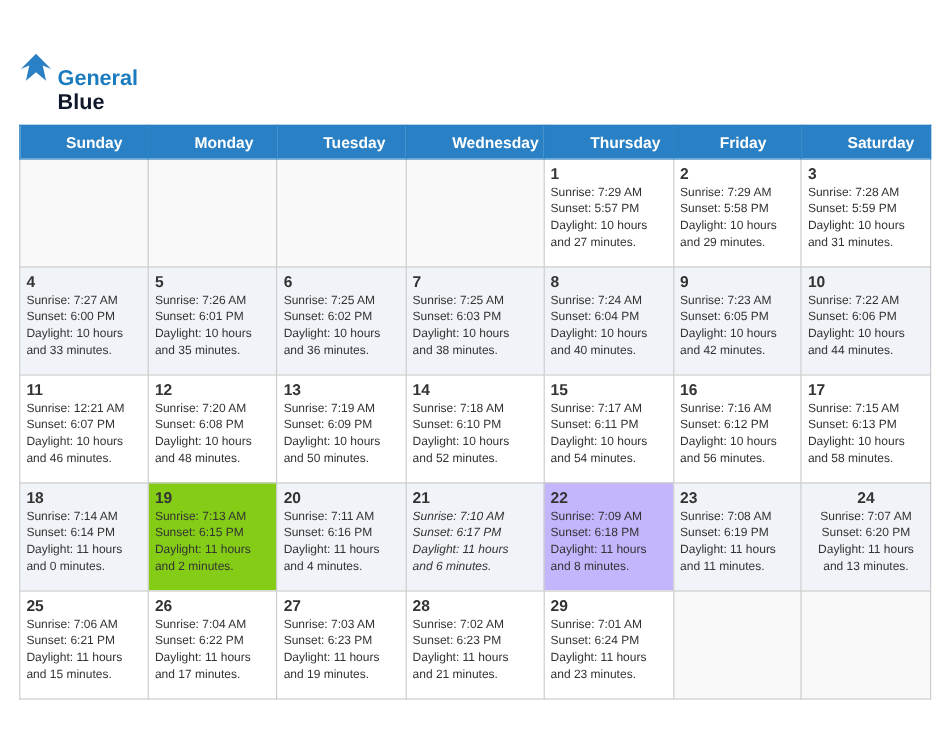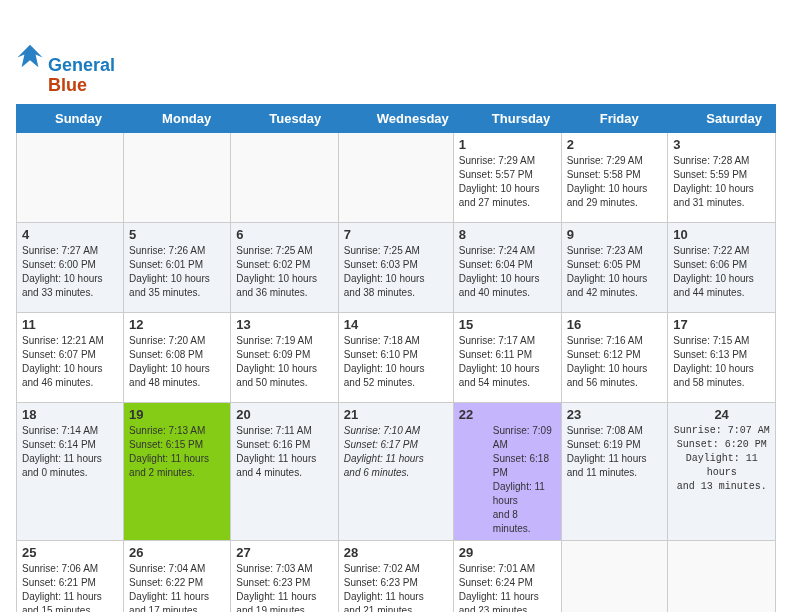--- a/index.html
+++ b/index.html
@@ -90,21 +90,21 @@
 </head>
 <body>
 
 <div class="header">
   <div class="logo">
     <svg class="logo-bird" viewBox="0 0 40 40">
       <polygon points="20,4 38,22 28,18 32,36 20,26 8,36 12,18 2,22" fill="#2980c4"></polygon>
     </svg>
     <div class="logo-text">
       <div><span>General</span></div>
-      <div><span style="color:#c2410c">Blue</span></div>
+      <div><span style="color:#0f172a">Blue</span></div>
     </div>
   </div>
   <div class="title-block">
     <div class="month-year"></div>
     <div class="location"></div>
   </div>
 </div>
 
 <table>
   <thead>
@@ -272,35 +272,35 @@
         </td>
         <td style="background: rgb(240, 244, 248);">
           <span class="day-num">21</span>
           <div class="day-detail" style="white-space: pre-line; font-style: italic;">Sunrise: 7:10 AM
 Sunset: 6:17 PM
 Daylight: 11 hours
 and 6 minutes.</div>
         </td>
         <td style="background: #c4b5fd;">
           <span class="day-num">22</span>
-          <div class="day-detail" style="white-space: pre-line; margin-left: 34px;">Sunrise: 7:09 AM
+          <div class="day-detail" style="white-space: pre-line;">Sunrise: 7:09 AM
 Sunset: 6:18 PM
 Daylight: 11 hours
 and 8 minutes.</div>
         </td>
         <td style="background: rgb(240, 244, 248);">
           <span class="day-num">23</span>
           <div class="day-detail" style="white-space: pre-line;">Sunrise: 7:08 AM
 Sunset: 6:19 PM
 Daylight: 11 hours
 and 11 minutes.</div>
         </td>
         <td style="background: rgb(240, 244, 248); text-align: center;">
           <span class="day-num">24</span>
-          <div class="day-detail" style="white-space: pre-line; font-family: Liberation Mono, monospace;">Sunrise: 7:07 AM
+          <div class="day-detail" style="white-space: pre-line;">Sunrise: 7:07 AM
 Sunset: 6:20 PM
 Daylight: 11 hours
 and 13 minutes.</div>
         </td>
       </tr>
       <tr>
         <td style="background: rgb(255, 255, 255);">
           <span class="day-num">25</span>
           <div class="day-detail" style="white-space: pre-line;">Sunrise: 7:06 AM
 Sunset: 6:21 PM

